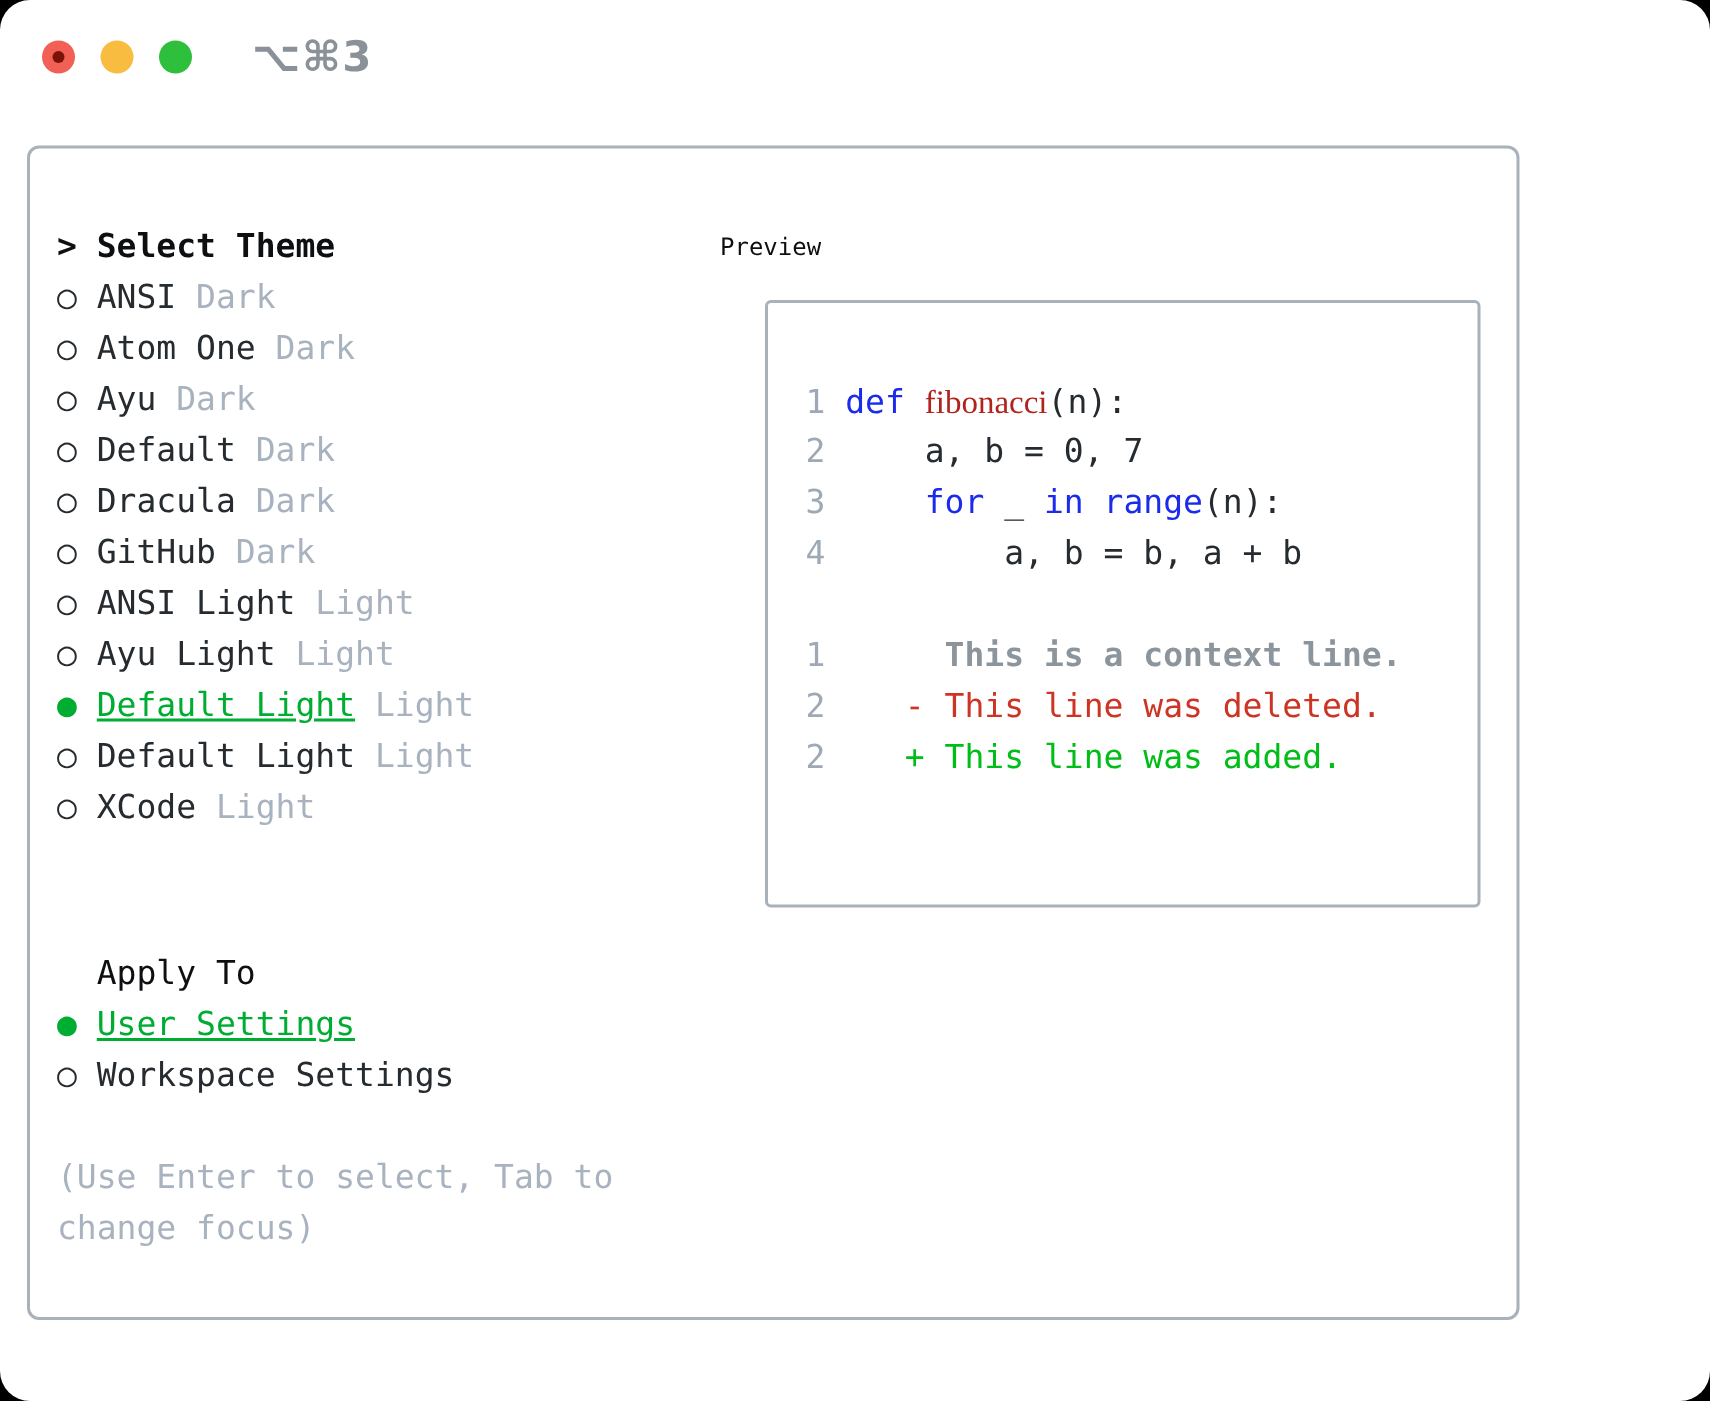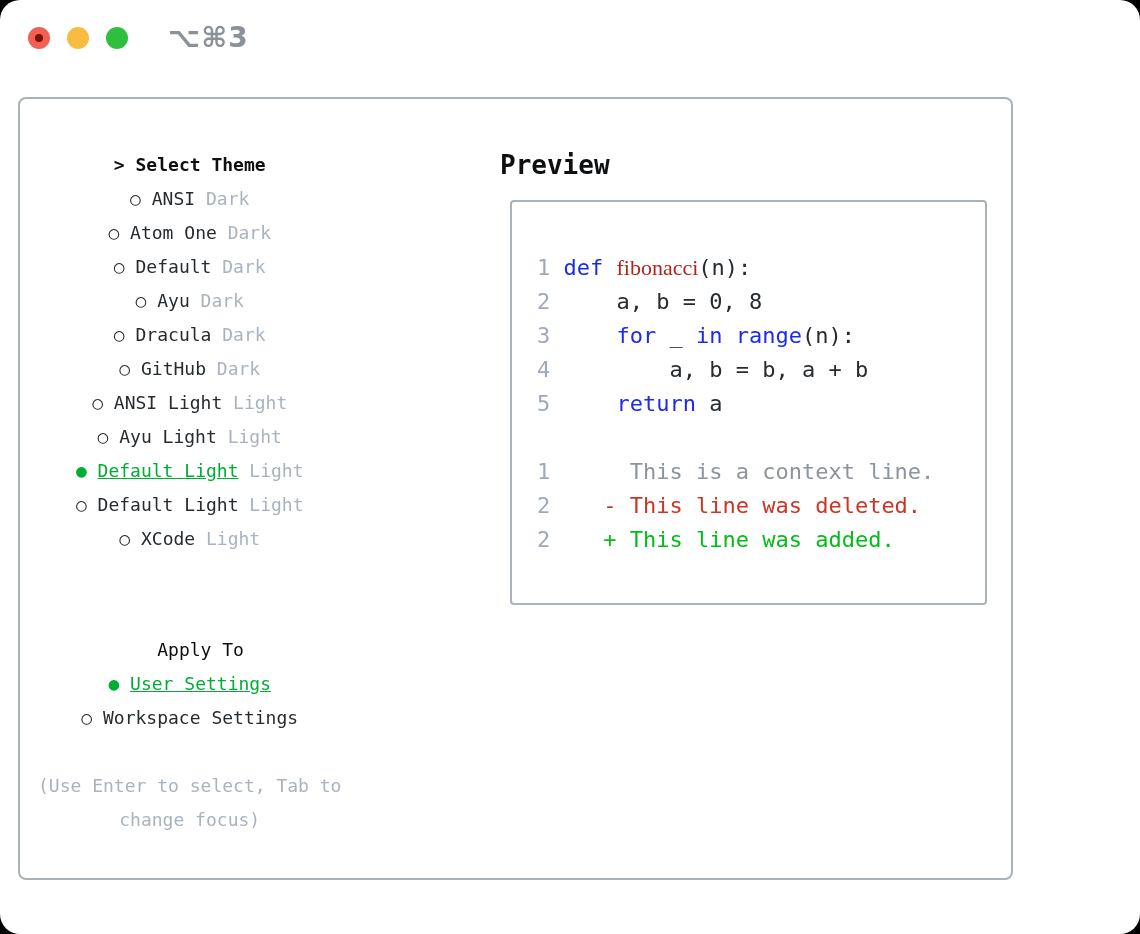--- a/index.html
+++ b/index.html
@@ -22,41 +22,41 @@
   .light.close::after{content:"";position:absolute;inset:7px;border-radius:50%;background:var(--light_close_dot);}
   .light.min{background:var(--light_min);}
   .light.zoom{background:var(--light_zoom);}
   .shortcut{margin-left:23px;font-family:"DejaVu Sans","Liberation Sans",sans-serif;
     font-size:28px;font-weight:600;color:var(--title_gray);letter-spacing:1px;line-height:22px;}
   
   .panel{position:absolute;left:18px;top:97px;width:995px;height:783px;
     border:2px solid var(--panel_border);border-radius:8px;background:var(--window_bg);}
   
   .left-col{position:absolute;left:38px;top:148px;}
-  .row{white-space:pre;height:34px;line-height:34px;font-size:18px;color:var(--text_dark);text-align:center;}
+  .row{white-space:pre;height:34px;line-height:34px;font-size:22px;color:var(--text_dark);}
   .row .caret,.row .hdr{font-weight:bold;color:var(--text_black);}
   .row.indent{padding-left:2ch;}
   .hdr2{color:var(--text_black);margin-top:43px;}
   .mk{color:var(--text_dark);}
   .mk.sel{color:var(--accent_green);}
   .name{color:var(--text_dark);}
   .name.sel{color:var(--accent_green);text-decoration:underline;}
   .dim{color:var(--text_gray);}
   
-  .preview-label{position:absolute;left:500px;top:148px;height:34px;line-height:34px;
-    font-size:26px;font-weight:bold;color:var(--text_black);}
+  .preview-label{position:absolute;left:480px;top:148px;height:34px;line-height:34px;
+    font-size:16px;font-weight:normal;color:var(--text_black);}
   .preview-box{position:absolute;left:510px;top:200px;width:477px;height:405px;
     border:2px solid var(--panel_border);border-radius:4px;background:var(--window_bg);overflow:hidden;}
   .code{padding:49px 0 0 25px;}
   .line{white-space:pre;height:34px;line-height:34px;font-size:22px;}
   .lineno{color:var(--lineno_gray);}
   .plain{color:var(--text_dark);}
   .kw{color:var(--keyword_blue);}
   .fn{color:var(--function_red);font-family:Liberation Serif, serif;}
-  .ctx{color:var(--context_gray);}
+  .ctx{color:var(--context_gray);font-weight:bold;}
   .del{color:var(--diff_del_red);}
   .add{color:var(--diff_add_green);text-align:center;}
 </style>
 </head>
 <body>
 
 <div class="window">
 
   <div class="titlebar">
     <button class="light close"></button>
@@ -64,22 +64,22 @@
     <button class="light zoom"></button>
     <span class="shortcut">⌥⌘3</span>
   </div>
 
   <div class="panel"></div>
 
   <div class="left-col" id="leftcol">
       <div class="row"><span class="caret">&gt;</span> <span class="hdr">Select Theme</span></div>
       <div class="row"><span class="mk">○</span> <span class="name">ANSI</span><span class="dim"> Dark</span></div>
       <div class="row"><span class="mk">○</span> <span class="name">Atom One</span><span class="dim"> Dark</span></div>
+      <div class="row"><span class="mk">○</span> <span class="name">Ayu</span><span class="dim"> Dark</span></div>
       <div class="row"><span class="mk">○</span> <span class="name">Default</span><span class="dim"> Dark</span></div>
-      <div class="row"><span class="mk">○</span> <span class="name">Ayu</span><span class="dim"> Dark</span></div>
       <div class="row"><span class="mk">○</span> <span class="name">Dracula</span><span class="dim"> Dark</span></div>
       <div class="row"><span class="mk">○</span> <span class="name">GitHub</span><span class="dim"> Dark</span></div>
       <div class="row"><span class="mk">○</span> <span class="name">ANSI Light</span><span class="dim"> Light</span></div>
       <div class="row"><span class="mk">○</span> <span class="name">Ayu Light</span><span class="dim"> Light</span></div>
       <div class="row"><span class="mk sel">●</span> <span class="name sel">Default Light</span><span class="dim"> Light</span></div>
       <div class="row"><span class="mk">○</span> <span class="name">Default Light</span><span class="dim"> Light</span></div>
       <div class="row"><span class="mk">○</span> <span class="name">XCode</span><span class="dim"> Light</span></div>
       <div class="row"> </div>
       <div class="row indent hdr2">Apply To</div>
       <div class="row"><span class="mk sel">●</span> <span class="name sel">User Settings</span></div>
@@ -87,24 +87,23 @@
       <div class="row"> </div>
       <div class="row dim">(Use Enter to select, Tab to</div>
       <div class="row dim">change focus)</div>
     </div>
 
   <div class="preview-label">Preview</div>
 
   <div class="preview-box">
     <div class="code" id="code">
         <div class="line"><span class="lineno">1</span><span class="plain"> </span><span class="kw">def</span><span class="plain"> </span><span class="fn">fibonacci</span><span class="plain">(n):</span></div>
-        <div class="line"><span class="lineno">2</span><span class="plain">     a, b = 0, 8</span></div>
+        <div class="line"><span class="lineno">2</span><span class="plain">     a, b = 0, 7</span></div>
         <div class="line"><span class="lineno">3</span><span class="plain">     </span><span class="kw">for</span><span class="plain"> _ </span><span class="kw">in</span><span class="plain"> </span><span class="kw">range</span><span class="plain">(n):</span></div>
         <div class="line"><span class="lineno">4</span><span class="plain">         a, b = b, a + b</span></div>
-        <div class="line"><span class="lineno">5</span><span class="plain">     </span><span class="kw">return</span><span class="plain"> a</span></div>
         <div class="line"><span class="lineno"></span></div>
         <div class="line"><span class="lineno">1</span><span class="ctx">      This is a context line.</span></div>
         <div class="line"><span class="lineno">2</span><span class="del">    - This line was deleted.</span></div>
         <div class="line"><span class="lineno">2</span><span class="add">    + This line was added.</span></div>
       </div>
   </div>
 
 </div>
 
 </body></html>

